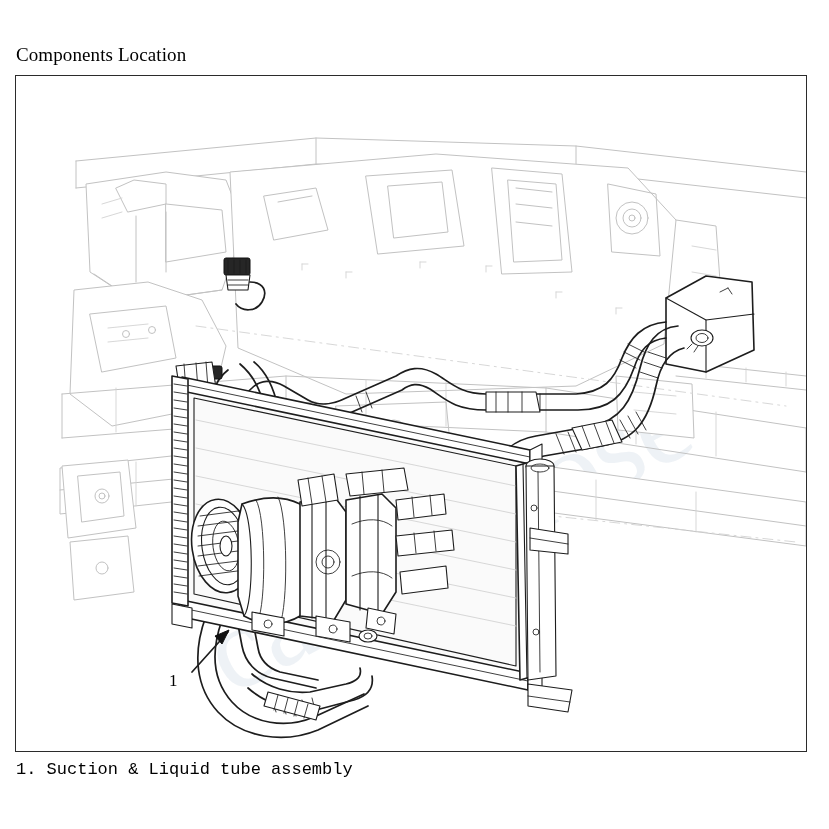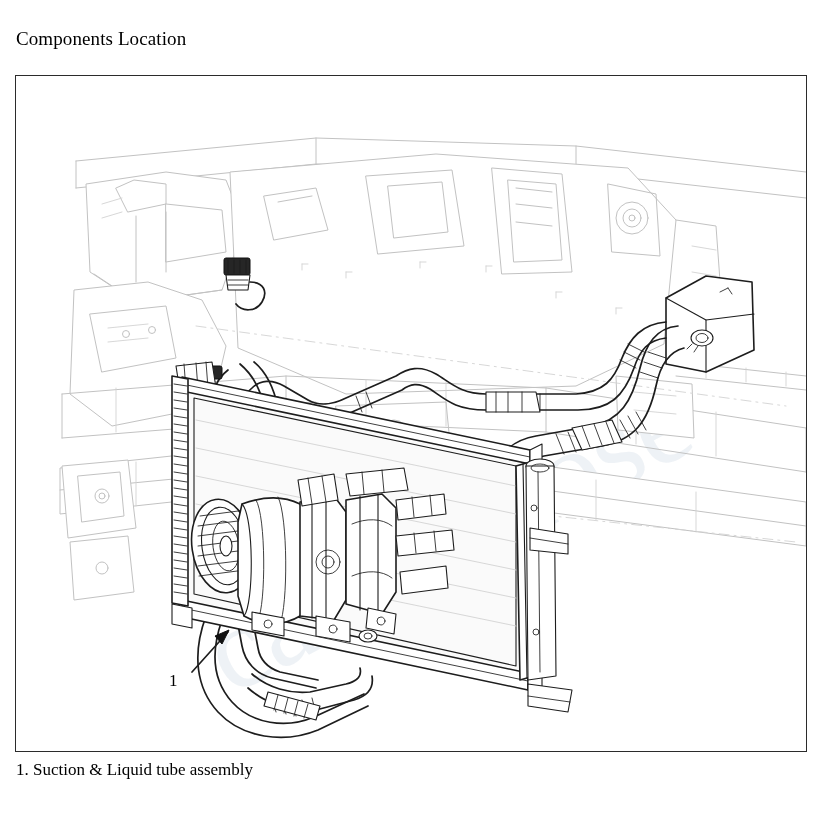--- a/index.html
+++ b/index.html
@@ -1,35 +1,35 @@
 <!DOCTYPE html>
 <html><head>
 <meta charset="utf-8">
 <style>
   html,body{margin:0;padding:0;background:#fff;}
   body{width:829px;height:829px;overflow:hidden;
        font-family:"Liberation Serif", serif;color:#111;}
   .page{position:relative;width:829px;height:829px;background:#ffffff;}
 
-  .page-title{position:absolute;left:16px;top:28px;font-size:19px;
+  .page-title{position:absolute;left:16px;top:44px;font-size:19px;
      letter-spacing:.1px;color:#000;white-space:nowrap;}
 
   .figure-frame{position:absolute;left:15px;top:75px;width:790px;height:675px;
      border:1.4px solid #2b2b2b;background:#fff;overflow:hidden;}
 
   .fig-stage{position:absolute;inset:0;}
   .fig-stage svg{position:absolute;left:0;top:0;}
 
   .watermark{position:absolute;left:0;top:0;width:100%;height:100%;
      pointer-events:none;}
   .wm-text{fill:#e9eef3;font-family:"Liberation Serif",serif;font-size:118px;
      opacity:.75;}
 
   .caption{position:absolute;left:16px;top:760px;font-size:17px;color:#000;
-     white-space:nowrap;}
+     white-space:nowrap;font-family:Liberation Mono, monospace;}
 
   .callout-num{font-family:"Liberation Serif",serif;font-size:17px;fill:#000;}
 </style>
 </head>
 <body>
 
 <div class="page">
 
   <div class="page-title">Components Location</div>
 

